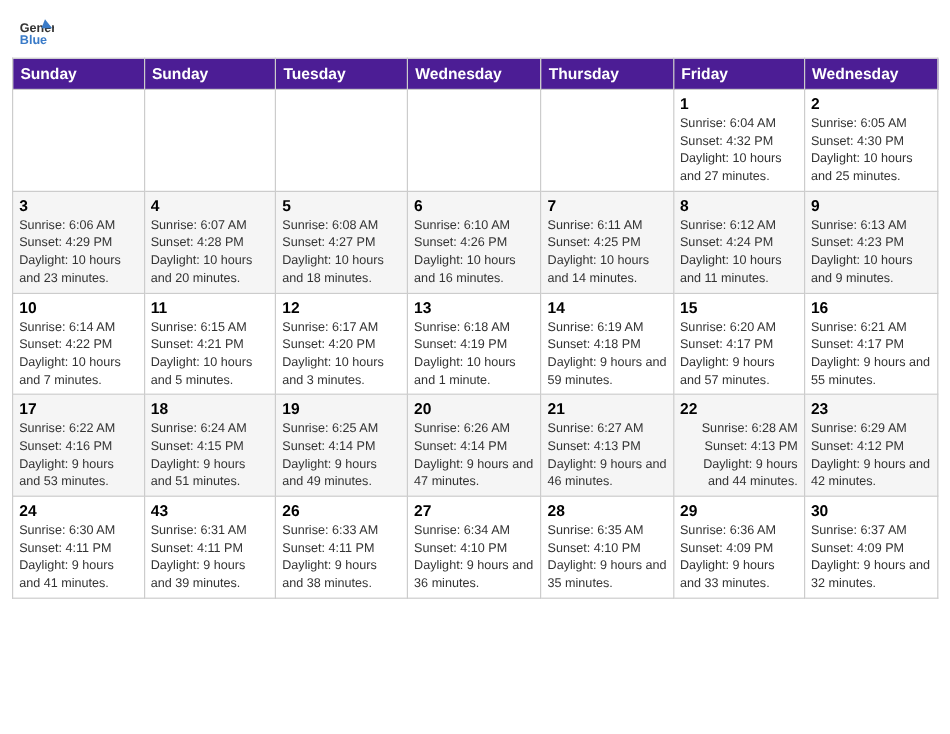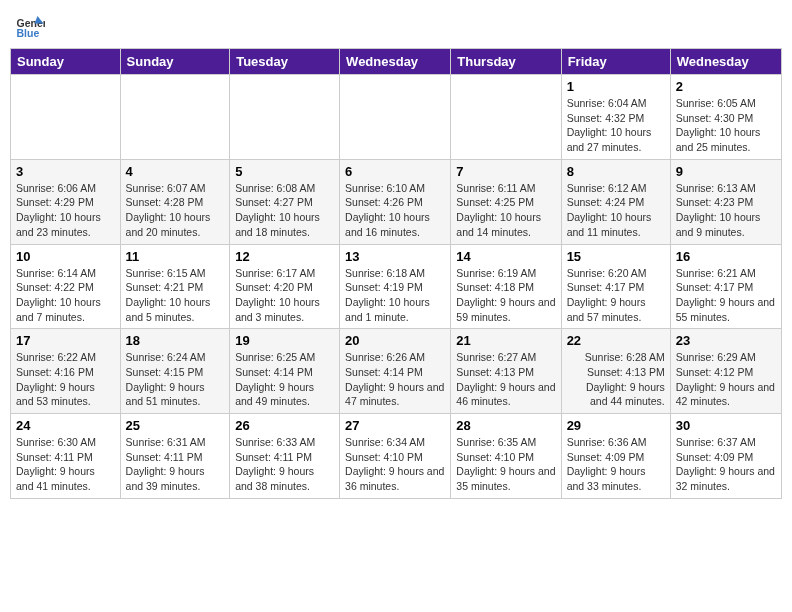--- a/index.html
+++ b/index.html
@@ -271,21 +271,21 @@
         </td>
       </tr>
       <tr>
         <td>
           <div class="day-num">24</div>
           <div class="day-info" style="white-space: pre-line;">Sunrise: 6:30 AM
 Sunset: 4:11 PM
 Daylight: 9 hours and 41 minutes.</div>
         </td>
         <td>
-          <div class="day-num">25</div>
+          <div class="day-num">43</div>
           <div class="day-info" style="white-space: pre-line;">Sunrise: 6:31 AM
 Sunset: 4:11 PM
 Daylight: 9 hours and 39 minutes.</div>
         </td>
         <td>
           <div class="day-num">26</div>
           <div class="day-info" style="white-space: pre-line;">Sunrise: 6:33 AM
 Sunset: 4:11 PM
 Daylight: 9 hours and 38 minutes.</div>
         </td>

